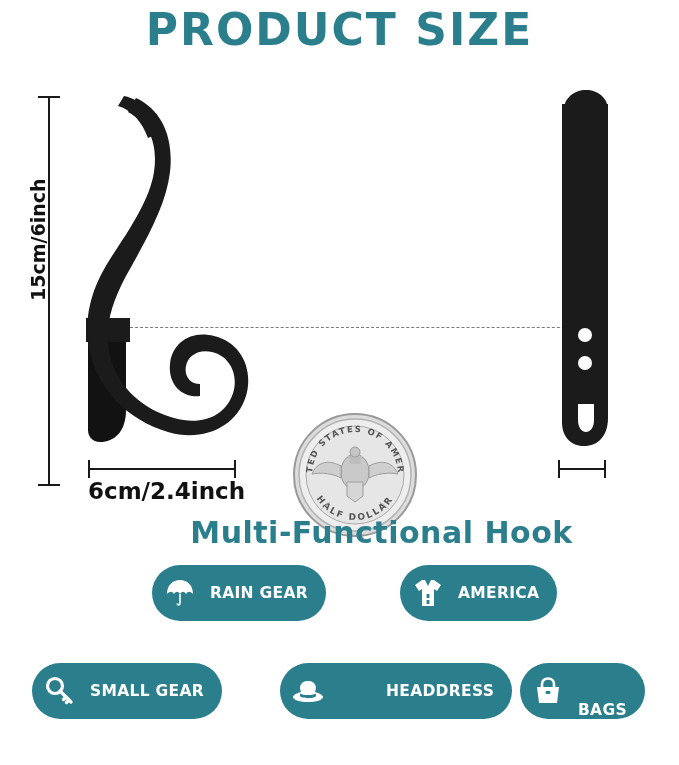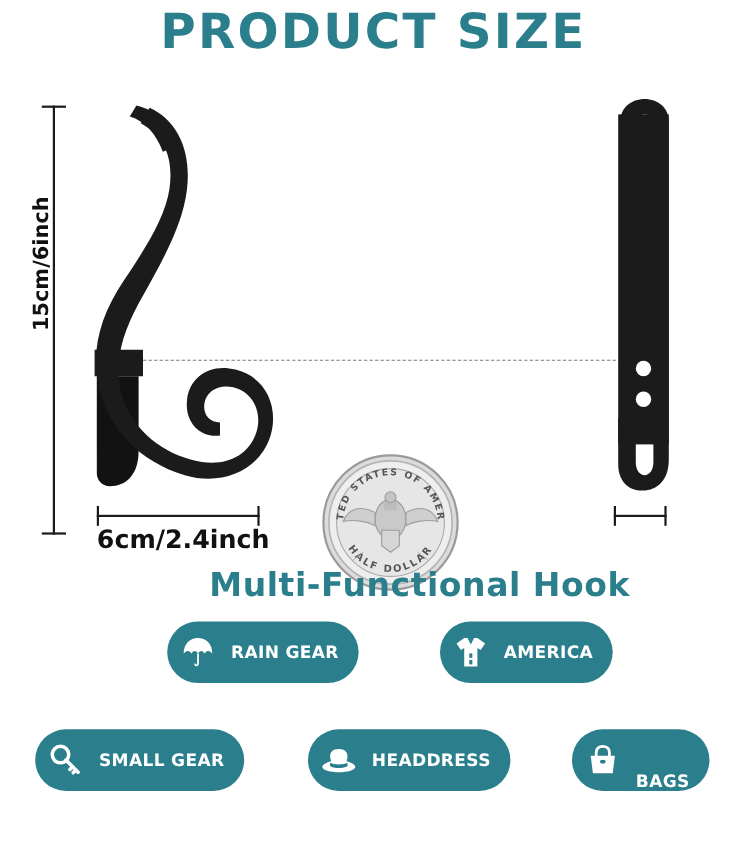--- a/index.html
+++ b/index.html
@@ -324,21 +324,21 @@
           <circle cx="12" cy="12" r="7.5" fill="none" stroke="#ffffff" stroke-width="3.2"></circle>
           <circle cx="12" cy="12" r="2.6" fill="#2b7f8c"></circle>
           <path d="M17,17 L28,28" stroke="#ffffff" stroke-width="3.2" stroke-linecap="round"></path>
           <path d="M23,23 L20.5,25.5" stroke="#ffffff" stroke-width="3.2" stroke-linecap="round"></path>
           <path d="M26,26 L23.5,28.5" stroke="#ffffff" stroke-width="3.2" stroke-linecap="round"></path>
         </svg>
       </span>
       <span class="lbl">SMALL GEAR</span>
     </div>
 
-    <div class="pill" style="left:280px; top:98px;">
+    <div class="pill" style="left:280px; top:98px;gap:48px;">
       <span class="ic">
         <svg width="36" height="36" viewBox="0 0 36 36" xmlns="http://www.w3.org/2000/svg">
           <path d="M11,19 C9,14 10,8 18,8 C26,8 27,14 25,19 C29,20 33,22 33,24 C33,27 26,29 18,29 C10,29 3,27 3,24 C3,22 7,20 11,19 Z" fill="#ffffff"></path>
           <path d="M10.5,20.5 C13,22.5 23,22.5 25.5,20.5 C26.5,22 26.2,23.4 25,24 C21,25.6 15,25.6 11,24 C9.8,23.4 9.5,22 10.5,20.5 Z" fill="#2b7f8c"></path>
         </svg>
       </span>
       <span class="lbl">HEADDRESS</span>
     </div>
 
     <div class="pill" style="left:520px; top:98px;align-items:flex-end;">

